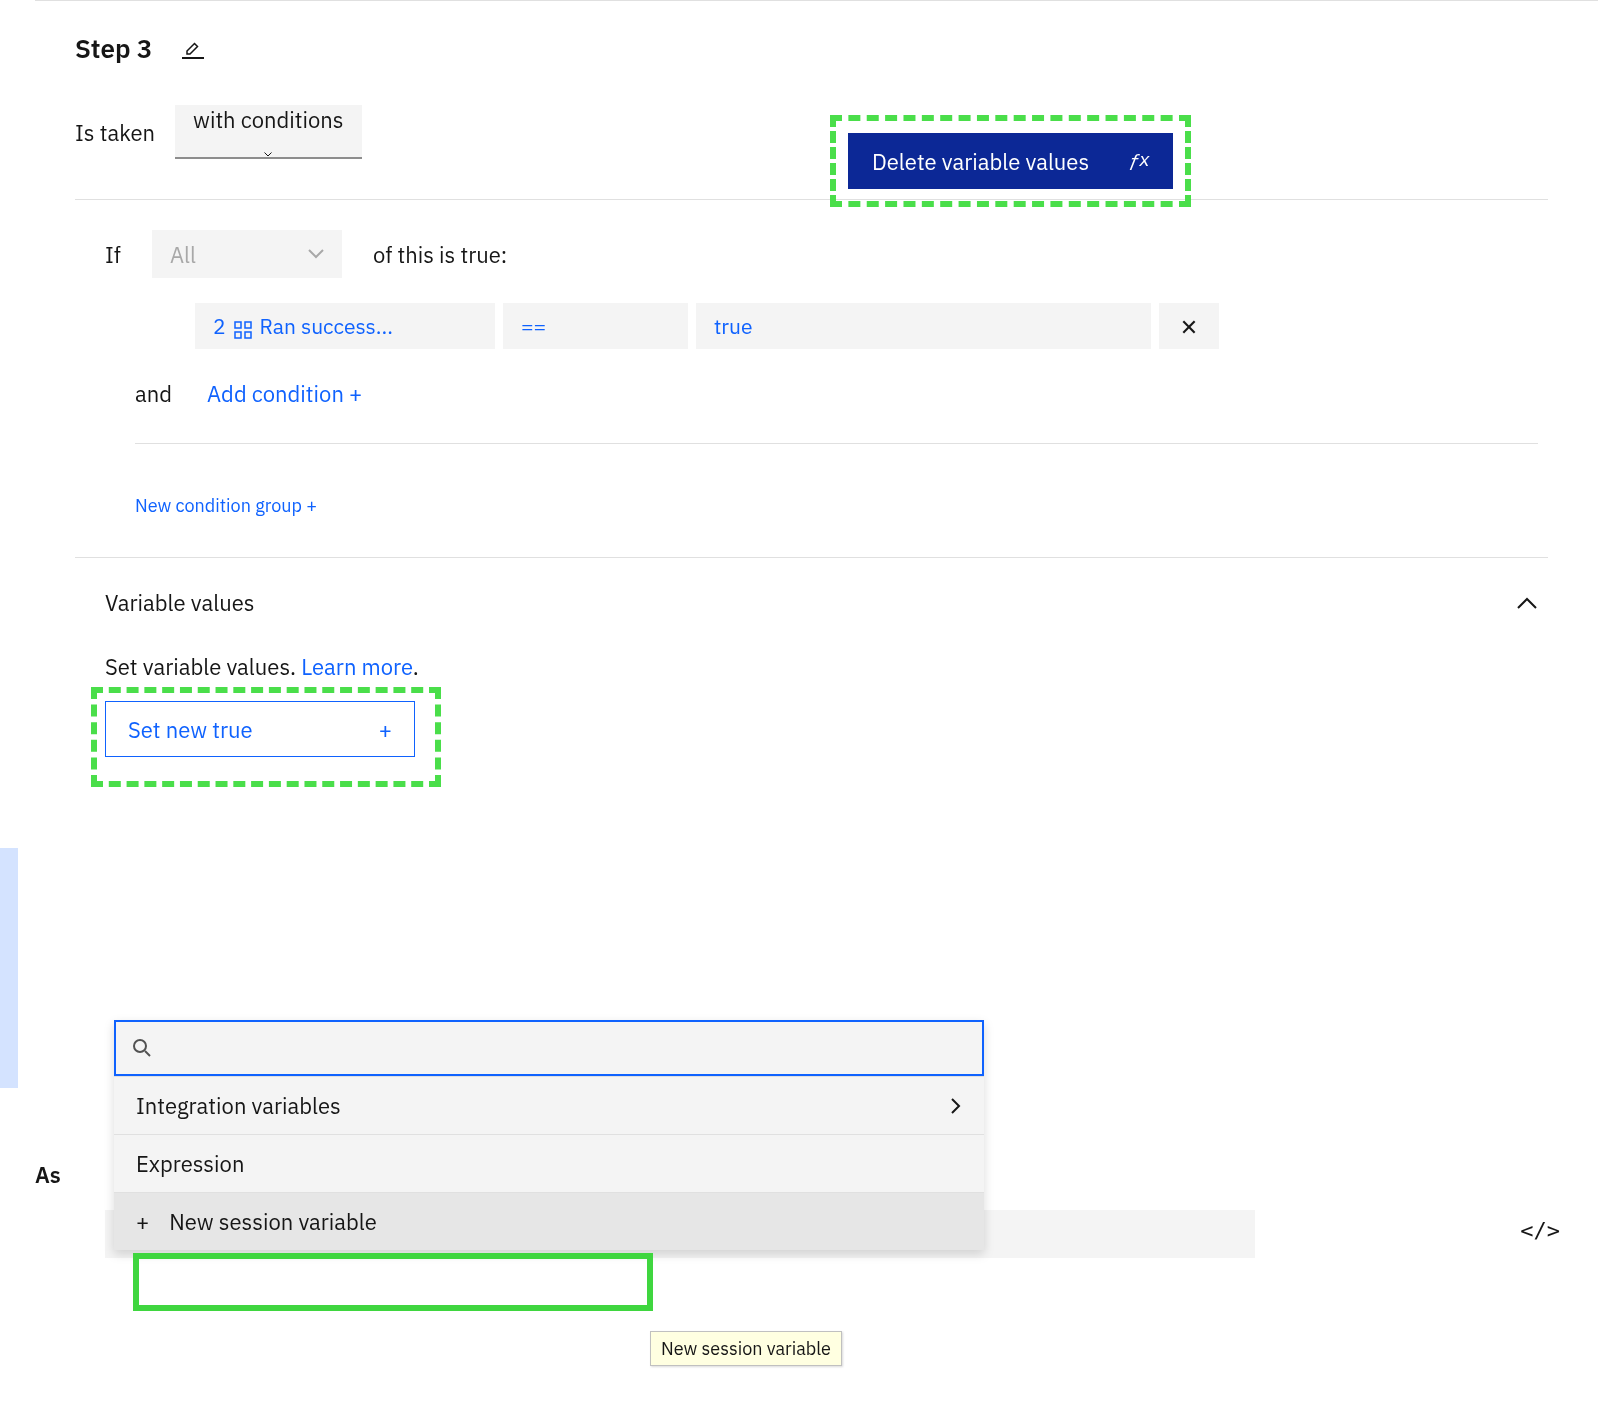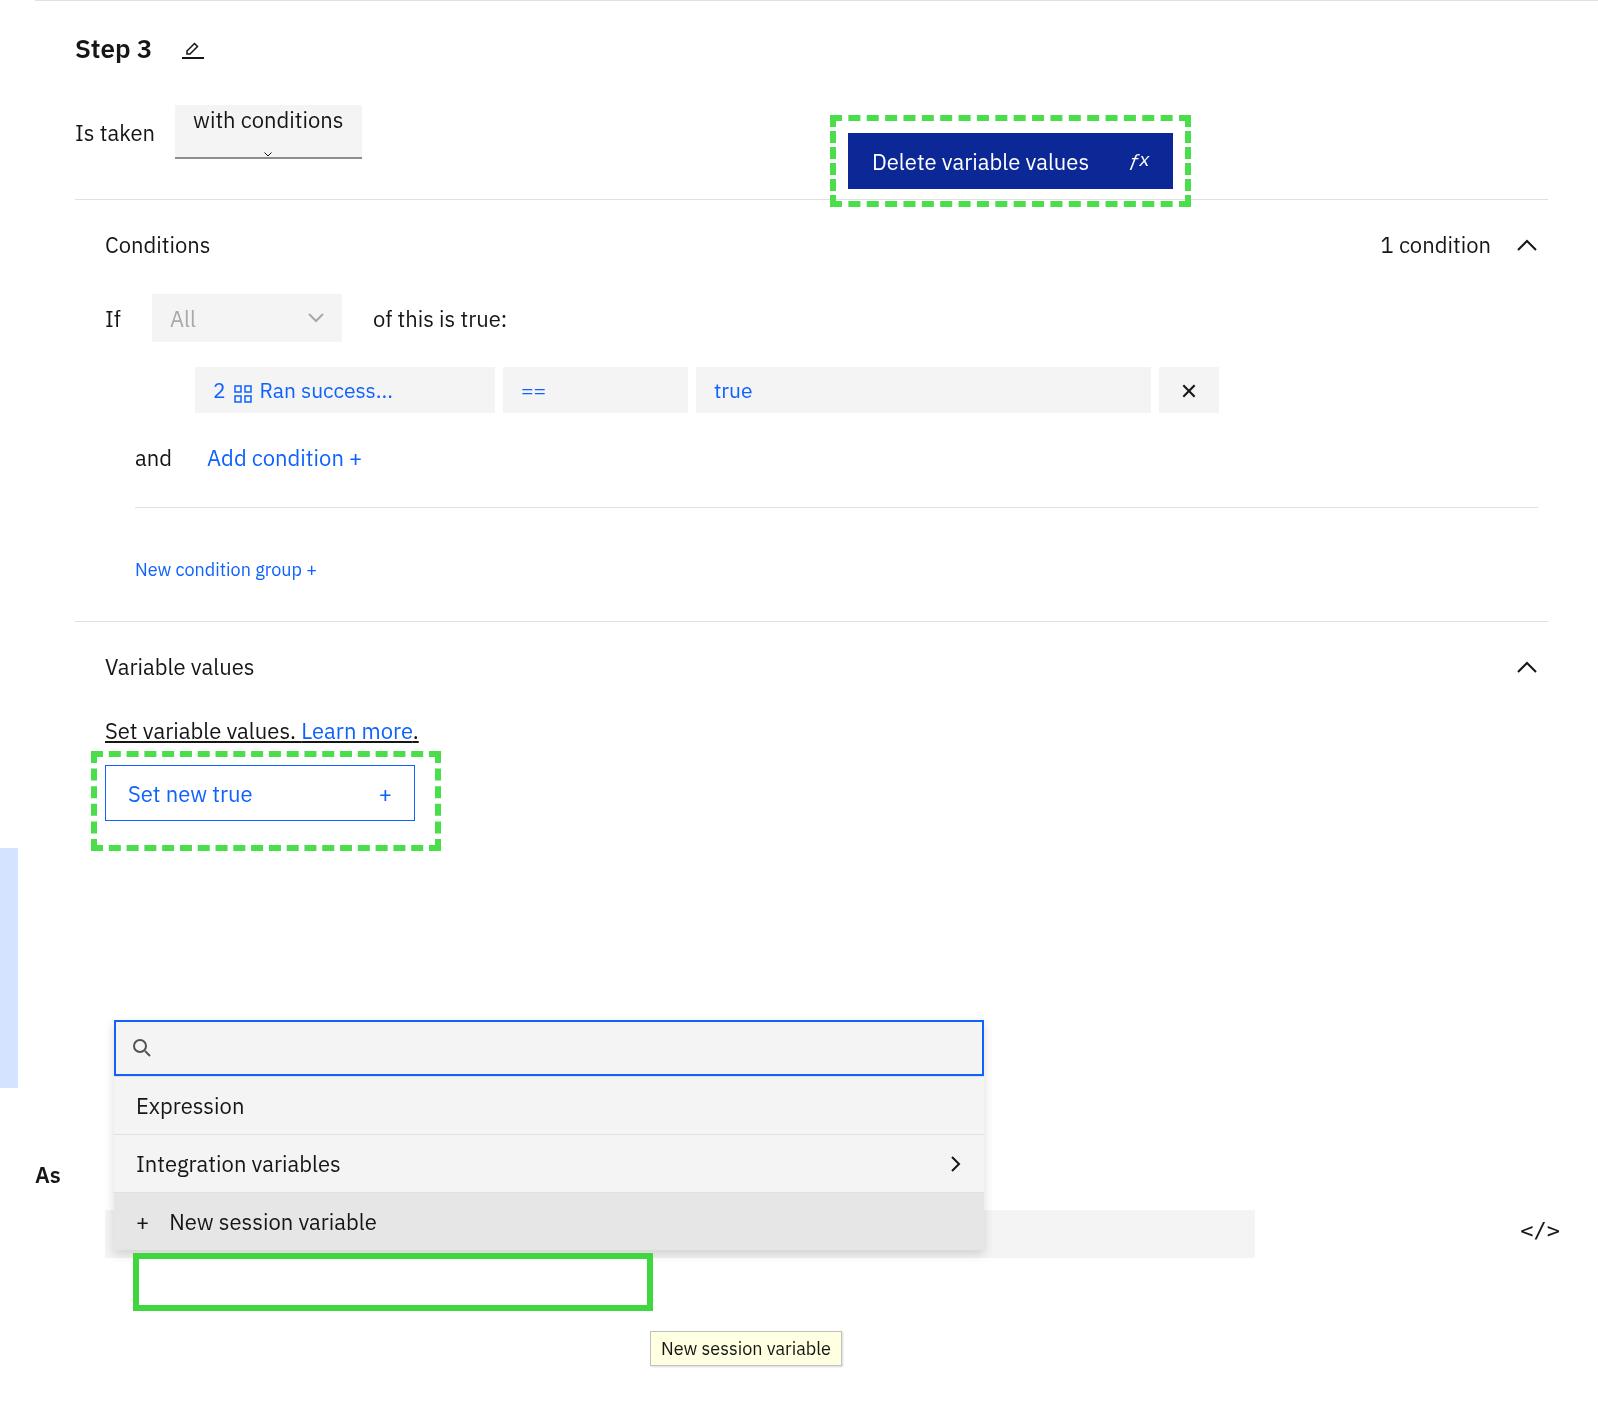--- a/index.html
+++ b/index.html
@@ -142,21 +142,21 @@
     align-items: center;
     margin-left: 30px;
     margin-bottom: 35px;
     font-size: 22px;
   }
   .link-btn { color: #0f62fe; cursor: pointer; background:none; border:none; font-size: inherit; font-family: inherit; }
 
   .inner-div { border-top: 1px solid #e0e0e0; margin: 0 0 50px 0; margin-left: 30px; }
 
   .var-block { padding-left: 30px; padding-right: 10px; }
-  .var-desc { font-size: 22px; margin-bottom: 20px; text-decoration: underline; }
+  .var-desc { font-size: 22px; margin-bottom: 20px; }
   .var-desc a { color: #0f62fe; text-decoration: none; }
 
   .setnew-wrap {
     position: relative;
     width: 350px;
     height: 100px;
   }
   .setnew-dash {
     position: absolute;
     left: -14px;
@@ -300,29 +300,20 @@
       <span>with conditions</span>
       <svg class="chev" viewBox="0 0 16 10">
         <path d="M1 1 L8 8 L15 1" fill="none" stroke="#161616" stroke-width="2"></path>
       </svg>
     </div>
   </div>
 
   <div class="section-divider"></div>
 
   <div class="conditions-block">
-    <div class="section-header">
-      <span class="section-title">Conditions</span>
-      <span style="display:flex;align-items:center;">
-        <span class="section-count">1 condition</span>
-        <svg class="accordion-toggle" viewBox="0 0 22 14">
-          <path d="M2 12 L11 3 L20 12" fill="none" stroke="#161616" stroke-width="2"></path>
-        </svg>
-      </span>
-    </div>
 
     <div class="if-row">
       <span class="if-label">If</span>
       <div class="all-dd">
         <span>All</span>
         <svg class="chev" viewBox="0 0 16 10">
           <path d="M1 1 L8 8 L15 1" fill="none" stroke="#a8a8a8" stroke-width="2"></path>
         </svg>
       </div>
       <span class="true-lbl">of this is true:</span>
@@ -400,28 +391,28 @@
 
 <div class="popover">
   <div class="pop-search">
     <svg width="20" height="20" viewBox="0 0 20 20">
       <circle cx="8" cy="8" r="6" fill="none" stroke="#525252" stroke-width="2"></circle>
       <line x1="13" y1="13" x2="18" y2="18" stroke="#525252" stroke-width="2"></line>
     </svg>
     <input type="text" placeholder="" style="">
   </div>
   <div class="pop-item">
-    <span>Expression</span>
-  </div>
-  <div class="pop-item">
     <span>Integration variables</span>
     <svg width="12" height="18" viewBox="0 0 12 18">
       <path d="M2 2 L9 9 L2 16" fill="none" stroke="#161616" stroke-width="2"></path>
     </svg>
   </div>
+  <div class="pop-item">
+    <span>Expression</span>
+  </div>
   <div class="pop-item hover">
     <div class="pop-item-left">
       <span class="plus-sm">+</span>
       <span>New session variable</span>
     </div>
   </div>
 </div>
 
 <div class="newvar-hi"></div>
 

